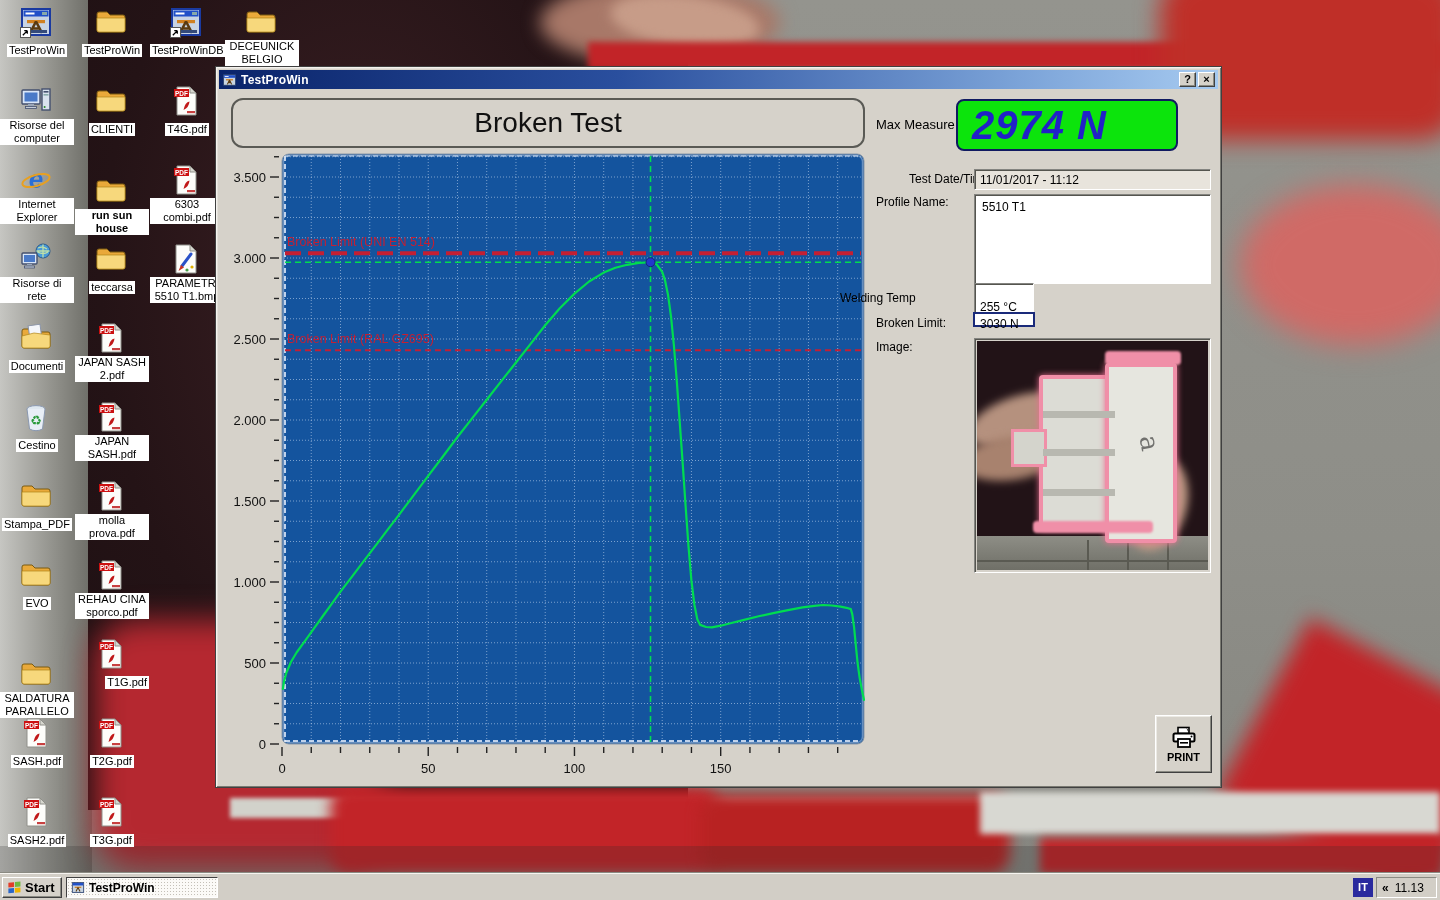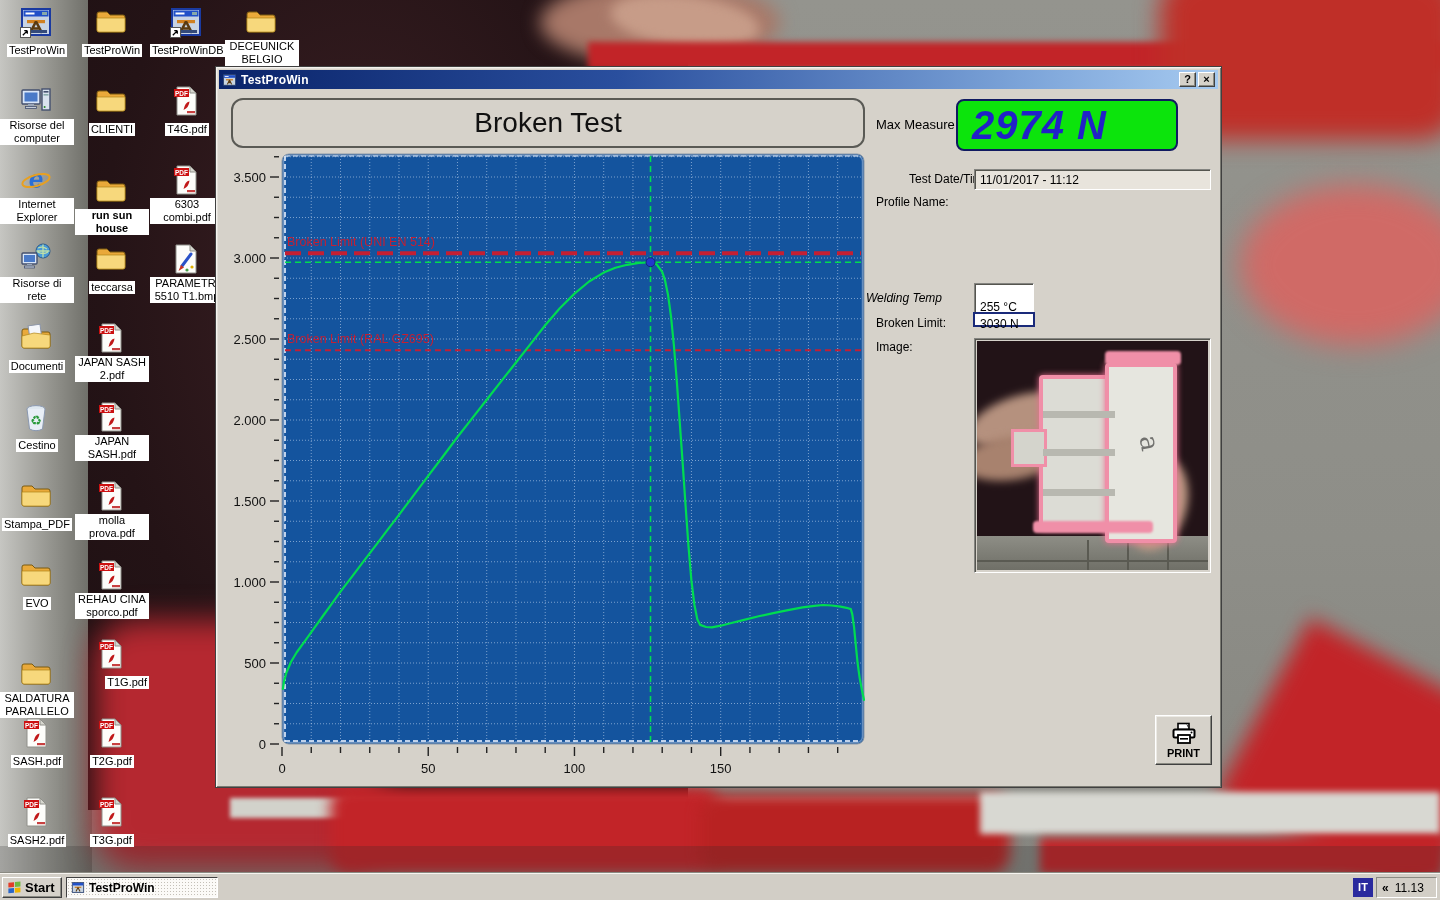--- a/index.html
+++ b/index.html
@@ -55,21 +55,21 @@
   #welding-field { position:absolute; left:758px; top:216px; width:60px; height:38px;
                    background:#fff; font-size:12px; color:#000; padding:16px 5px; }
   #broken-field { position:absolute; left:757px; top:245px; width:62px; height:15px;
                   background:#fff; font-size:12px; color:#000; padding:3px 5px;
                   border:2px solid #1a2a7a; }
   #image-box { position:absolute; left:758px; top:271px; width:237px; height:235px;
                background:#d6d2ca; padding:2px; }
   #photo { position:relative; width:100%; height:100%; overflow:hidden; background:#221317; }
   #photo .ph { position:absolute; }
 
-  #print-btn { position:absolute; left:939px; top:648px; width:57px; height:50px;
+  #print-btn { position:absolute; left:939px; top:648px; width:57px; height:58px;
                background:#d6d2ca; border:1px solid; border-color:#fff #404040 #404040 #fff;
                box-shadow:inset -1px -1px 0 #8a8a82, inset 1px 1px 0 #eceae4;
                display:flex; flex-direction:column; align-items:center; justify-content:center; cursor:default; }
   #print-btn .pl { font-size:11px; font-weight:bold; color:#000; margin-top:1px; }
 
   
   #taskbar { position:absolute; left:0; bottom:0; width:1440px; height:27px; z-index:10;
              background:#d2cec6; border-top:1px solid #f6f4f0; box-shadow:0 -1px 0 #8a8a82; }
   #start-btn { position:absolute; left:2px; top:3px; width:60px; height:21px;
                background:#d6d2ca; border:1px solid; border-color:#fff #404040 #404040 #fff;
@@ -510,22 +510,23 @@
       </svg>
   </div>
 
   <div class="rp-label" id="max-measure-label">Max Measure</div>
   <div id="max-measure-box" style="background: rgb(12, 228, 12); color: rgb(33, 33, 200);">2974 N</div>
 
   <div class="rp-label" style="left:660px;top:105px;margin-left:33px;">Test Date/Time:</div>
   <div id="date-field" class="sunken">11/01/2017 - 11:12</div>
 
   <div class="rp-label" style="left:660px;top:128px;">Profile Name:</div>
-
-  <div class="rp-label" style="left:650px;top:224px;font-style:italic;">Welding Temp</div>
+  <div id="profile-box" class="sunken">5510 T1</div>
+
+  <div class="rp-label" style="left:624px;top:224px;">Welding Temp</div>
   <div id="welding-field" class="sunken">255 °C</div>
 
   <div class="rp-label" style="left:660px;top:249px;">Broken Limit:</div>
   <div id="broken-field">3030 N</div>
 
   <div class="rp-label" style="left:660px;top:273px;">Image:</div>
   <div id="image-box" class="sunken">
     <div id="photo">
 
       <div class="ph" style="left:0;bottom:0;width:100%;height:34px;background:linear-gradient(180deg,#8e8e86,#6f6f67);"></div>

